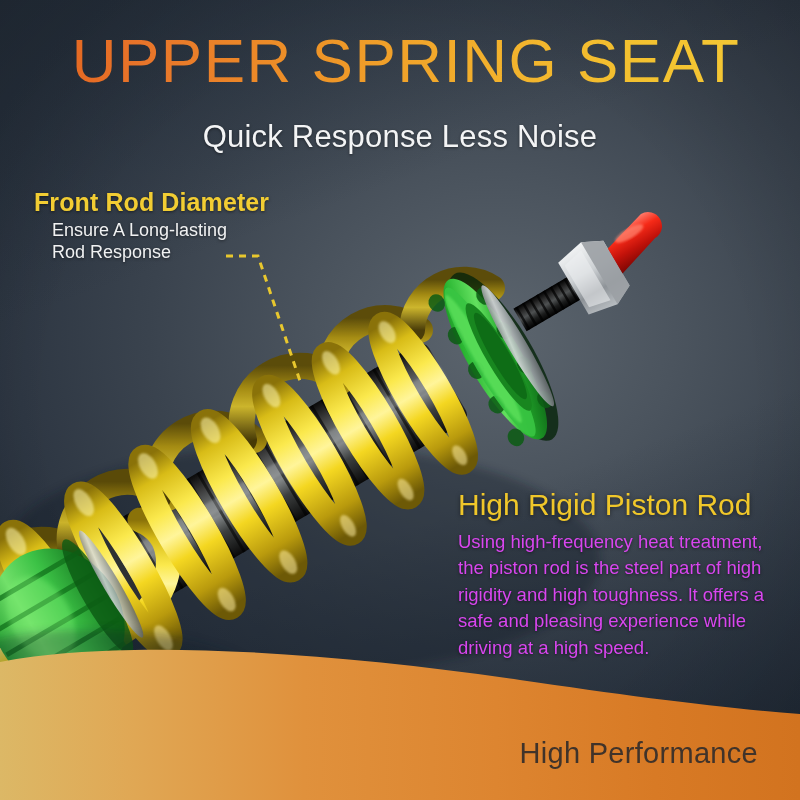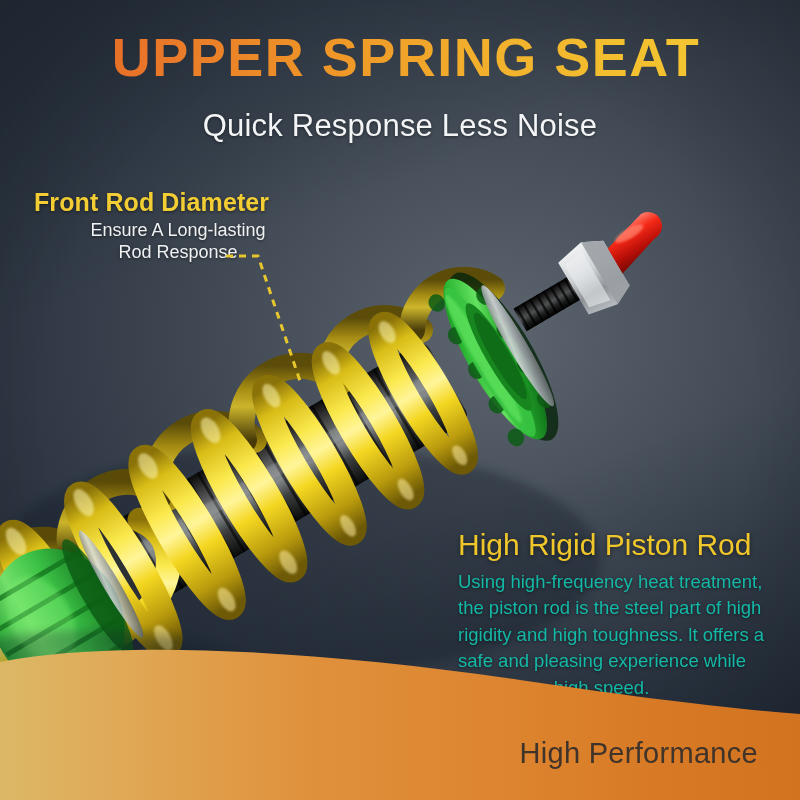--- a/index.html
+++ b/index.html
@@ -16,43 +16,43 @@
   .bg-glow{position:absolute;inset:0;
     background:radial-gradient(ellipse 70% 60% at 62% 42%, #5c656e 0%, #4b545e 32%, #3a434e 62%, #2e3743 86%, #27303c 100%);}
   .bg-vig{position:absolute;inset:0;
     background:radial-gradient(ellipse 95% 95% at 50% 50%, rgba(0,0,0,0) 46%, rgba(0,0,0,.18) 78%, rgba(0,0,0,.42) 100%);}
   .bg-tint{position:absolute;inset:0;
     background:linear-gradient(160deg, rgba(34,44,56,.72) 0%, rgba(34,44,56,0) 30%, rgba(30,40,52,0) 62%, rgba(26,36,48,.70) 100%);}
 
   
   .title{
     position:absolute;left:12px;right:0;top:30px;text-align:center;
-    font-size:54px;font-weight:bold;letter-spacing:1.5px;line-height:1;
+    font-size:62px;font-weight:normal;letter-spacing:1.5px;line-height:1;
     background:linear-gradient(90deg,#e2601d 0%,#e8752a 17%,#ee9327 38%,#f2ae2c 58%,#f3c02f 78%,#f5cb37 100%);
     -webkit-background-clip:text;background-clip:text;color:transparent;-webkit-text-fill-color:transparent;
     white-space:nowrap;
   }
   .subtitle{
-    position:absolute;left:0;right:0;top:108px;text-align:center;
+    position:absolute;left:0;right:0;top:119px;text-align:center;
     font-size:31px;color:#f3f4f5;letter-spacing:.2px;white-space:nowrap;
     text-shadow:0 1px 3px rgba(0,0,0,.45);
   }
 
   
   .callout-left{position:absolute;left:34px;top:188px;width:270px;}
   .cl-title{font-size:25px;color:#f2cd33;font-weight:700;letter-spacing:.1px;line-height:1.15;
     text-shadow:0 1px 3px rgba(0,0,0,.5);}
-  .cl-sub{margin-top:3px;text-align:center;font-size:18px;color:#f0f1f2;line-height:1.22;
+  .cl-sub{margin-top:3px;text-align:left;font-size:18px;color:#f0f1f2;line-height:1.22;
     padding-left:18px;text-shadow:0 1px 3px rgba(0,0,0,.5);}
 
   
-  .callout-right{position:absolute;left:458px;top:488px;width:330px;margin-top:40px;}
+  .callout-right{position:absolute;left:458px;top:488px;width:330px;}
   .cr-title{font-size:30px;color:#f0c72a;font-weight:500;line-height:1.12;
     text-shadow:0 1px 4px rgba(0,0,0,.5);}
-  .cr-body{margin-top:7px;font-size:18.5px;color:#14b8a6;line-height:1.44;
+  .cr-body{margin-top:7px;font-size:18.5px;color:#d946ef;line-height:1.44;
     text-shadow:0 1px 3px rgba(0,0,0,.5);}
 
   
   .leader{position:absolute;left:0;top:0;width:800px;height:800px;pointer-events:none;}
 
   
   .product{position:absolute;left:0;top:0;width:800px;height:800px;}
 
   
   .banner{position:absolute;left:0;bottom:0;width:800px;height:160px;}

